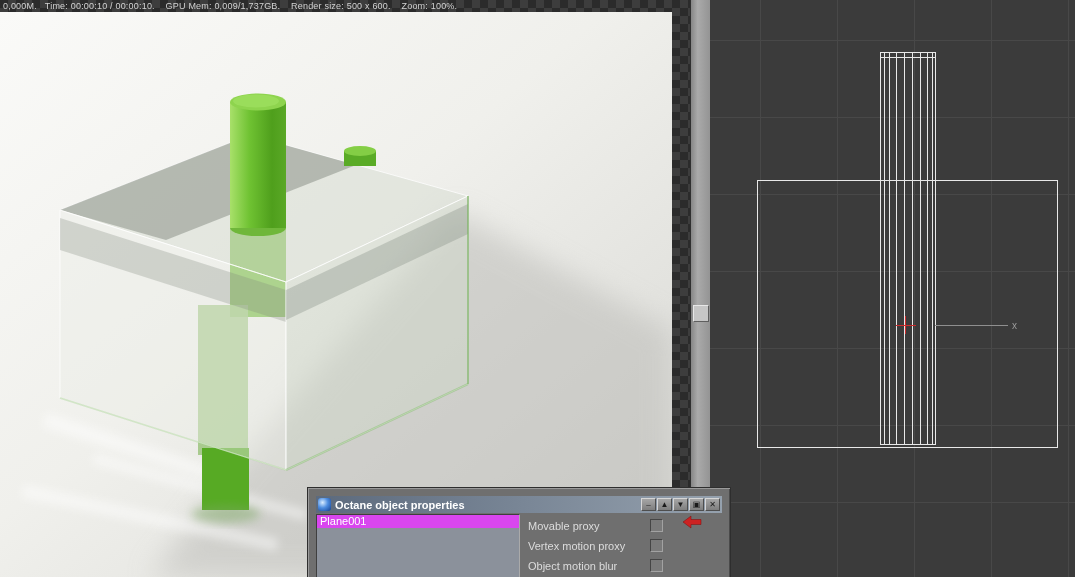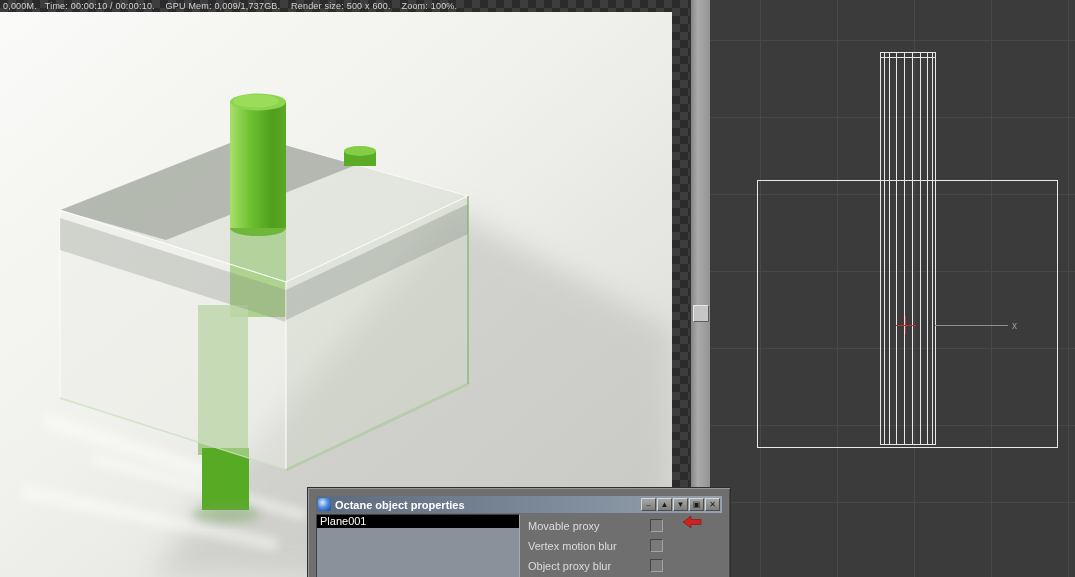--- a/index.html
+++ b/index.html
@@ -35,21 +35,21 @@
   .title-icon{width:13px;height:13px;border-radius:3px;flex:0 0 auto;
     background:radial-gradient(circle at 35% 35%, #d8ecff, #4d8de0 45%, #123f8f);}
   .title-text{color:#fff;font-weight:bold;font-size:11px;margin-left:4px;flex:1 1 auto;
     white-space:nowrap;overflow:hidden;}
   .win-buttons{display:flex;gap:1px;}
   .win-btn{width:15px;height:13px;padding:0;font-size:8px;line-height:10px;color:#1a1a1a;
     background:linear-gradient(#a6a6a6,#7e7e7e);border:1px solid;
     border-color:#d6d6d6 #4e4e4e #4e4e4e #d6d6d6;font-family:"Liberation Sans",sans-serif;}
   .listbox{position:absolute;left:8px;top:26px;width:204px;height:70px;background:#8b919b;
     border:1px solid;border-color:#3f3f3f #aaaaaa #aaaaaa #3f3f3f;box-sizing:border-box;overflow:hidden;}
-  .list-item{height:13px;line-height:13px;font-size:11px;color:#fff;background:#000000;
+  .list-item{height:13px;line-height:13px;font-size:11px;color:#fff;background:#d946ef;
     padding:0 3px;white-space:nowrap;}
   .opt-row{position:absolute;left:220px;width:135px;height:13px;display:flex;
     justify-content:space-between;align-items:flex-end;}
   .opt-label{font-size:11px;color:#dcdcdc;white-space:nowrap;}
   .checkbox{width:11px;height:11px;background:#7a7a7a;border:1px solid;
     border-color:#454545 #a2a2a2 #a2a2a2 #454545;box-sizing:content-box;}
   .cursor{position:absolute;left:374px;top:27px;width:20px;height:14px;}
 </style>
 </head>
 <body>
@@ -192,25 +192,25 @@
 
     <div class="listbox">
       <div class="list-item">Plane001</div>
     </div>
 
     <div class="opt-row" style="top:31px;">
       <span class="opt-label">Movable proxy</span>
       <span class="checkbox"></span>
     </div>
     <div class="opt-row" style="top:51px;">
-      <span class="opt-label">Vertex motion blur</span>
+      <span class="opt-label">Vertex motion proxy</span>
       <span class="checkbox"></span>
     </div>
     <div class="opt-row" style="top:71px;">
-      <span class="opt-label">Object proxy blur</span>
+      <span class="opt-label">Object motion blur</span>
       <span class="checkbox"></span>
     </div>
 
     <svg class="cursor" viewBox="0 0 20 14">
       <path d="M1,7 L9,1 L9,4.5 L19,4.5 L19,9.5 L9,9.5 L9,13 Z" fill="#cc2222" stroke="#7a0d0d" stroke-width="0.5"></path>
     </svg>
   </div>
 
 </div>
 

